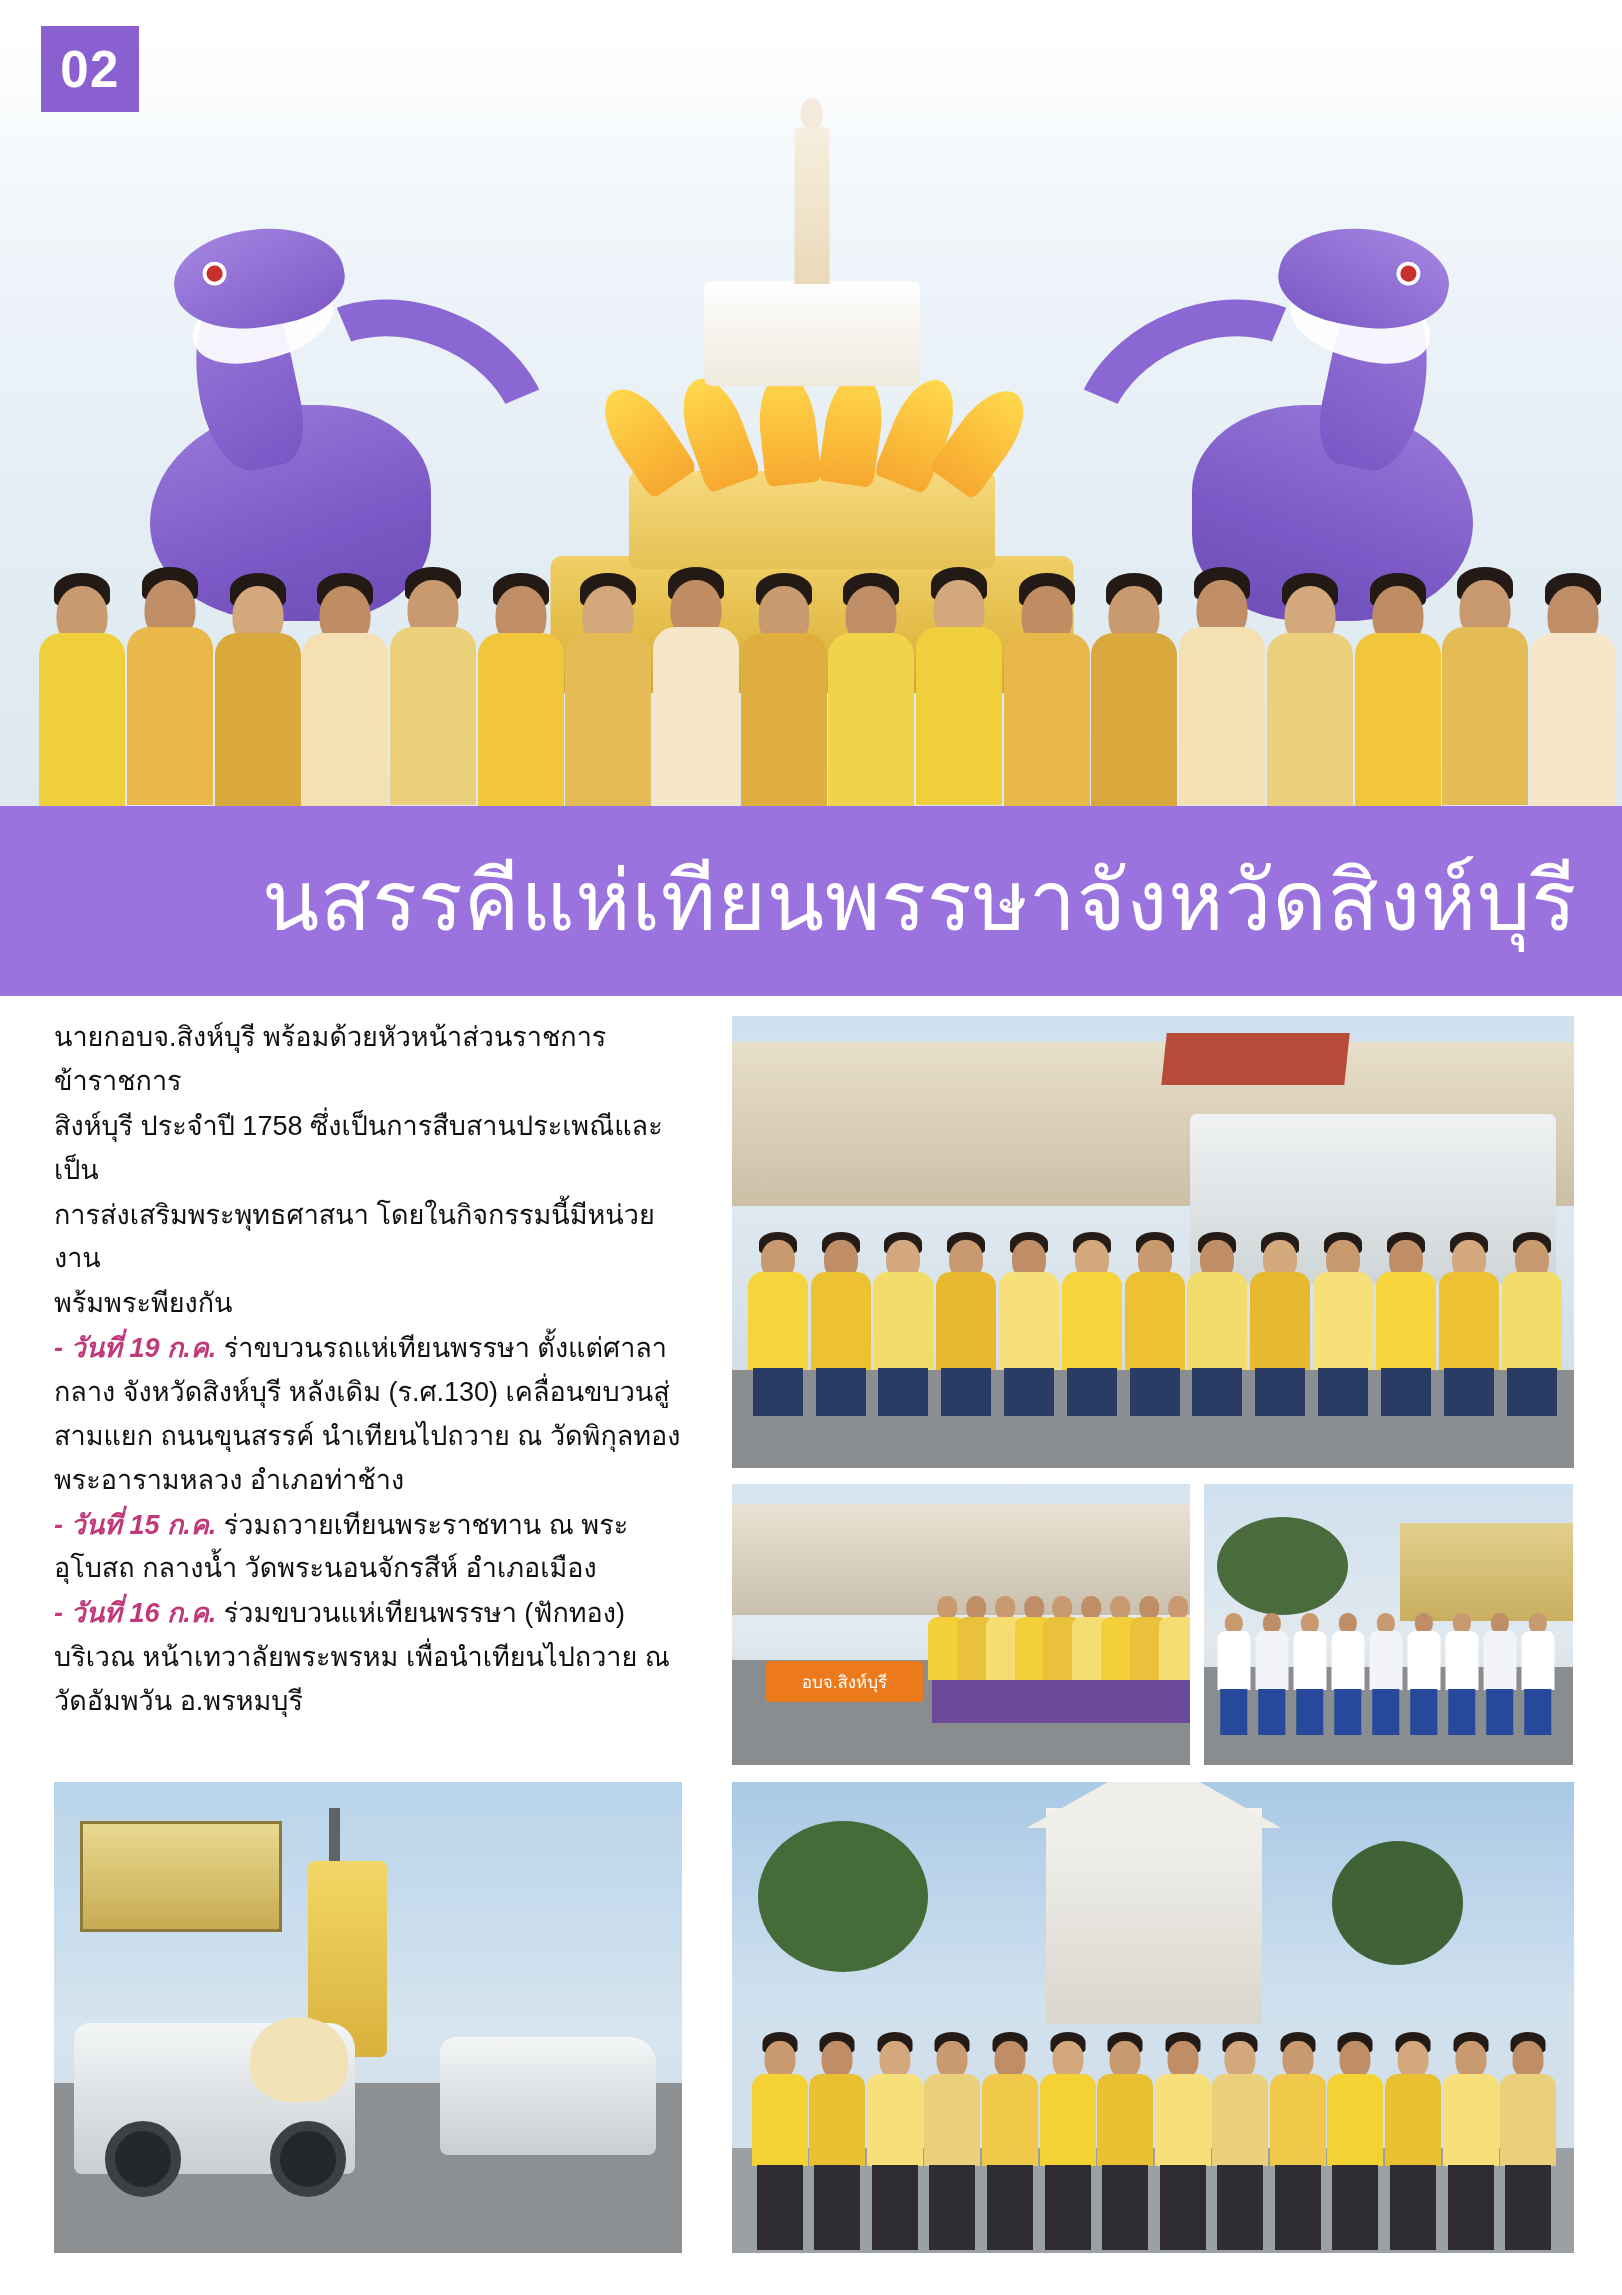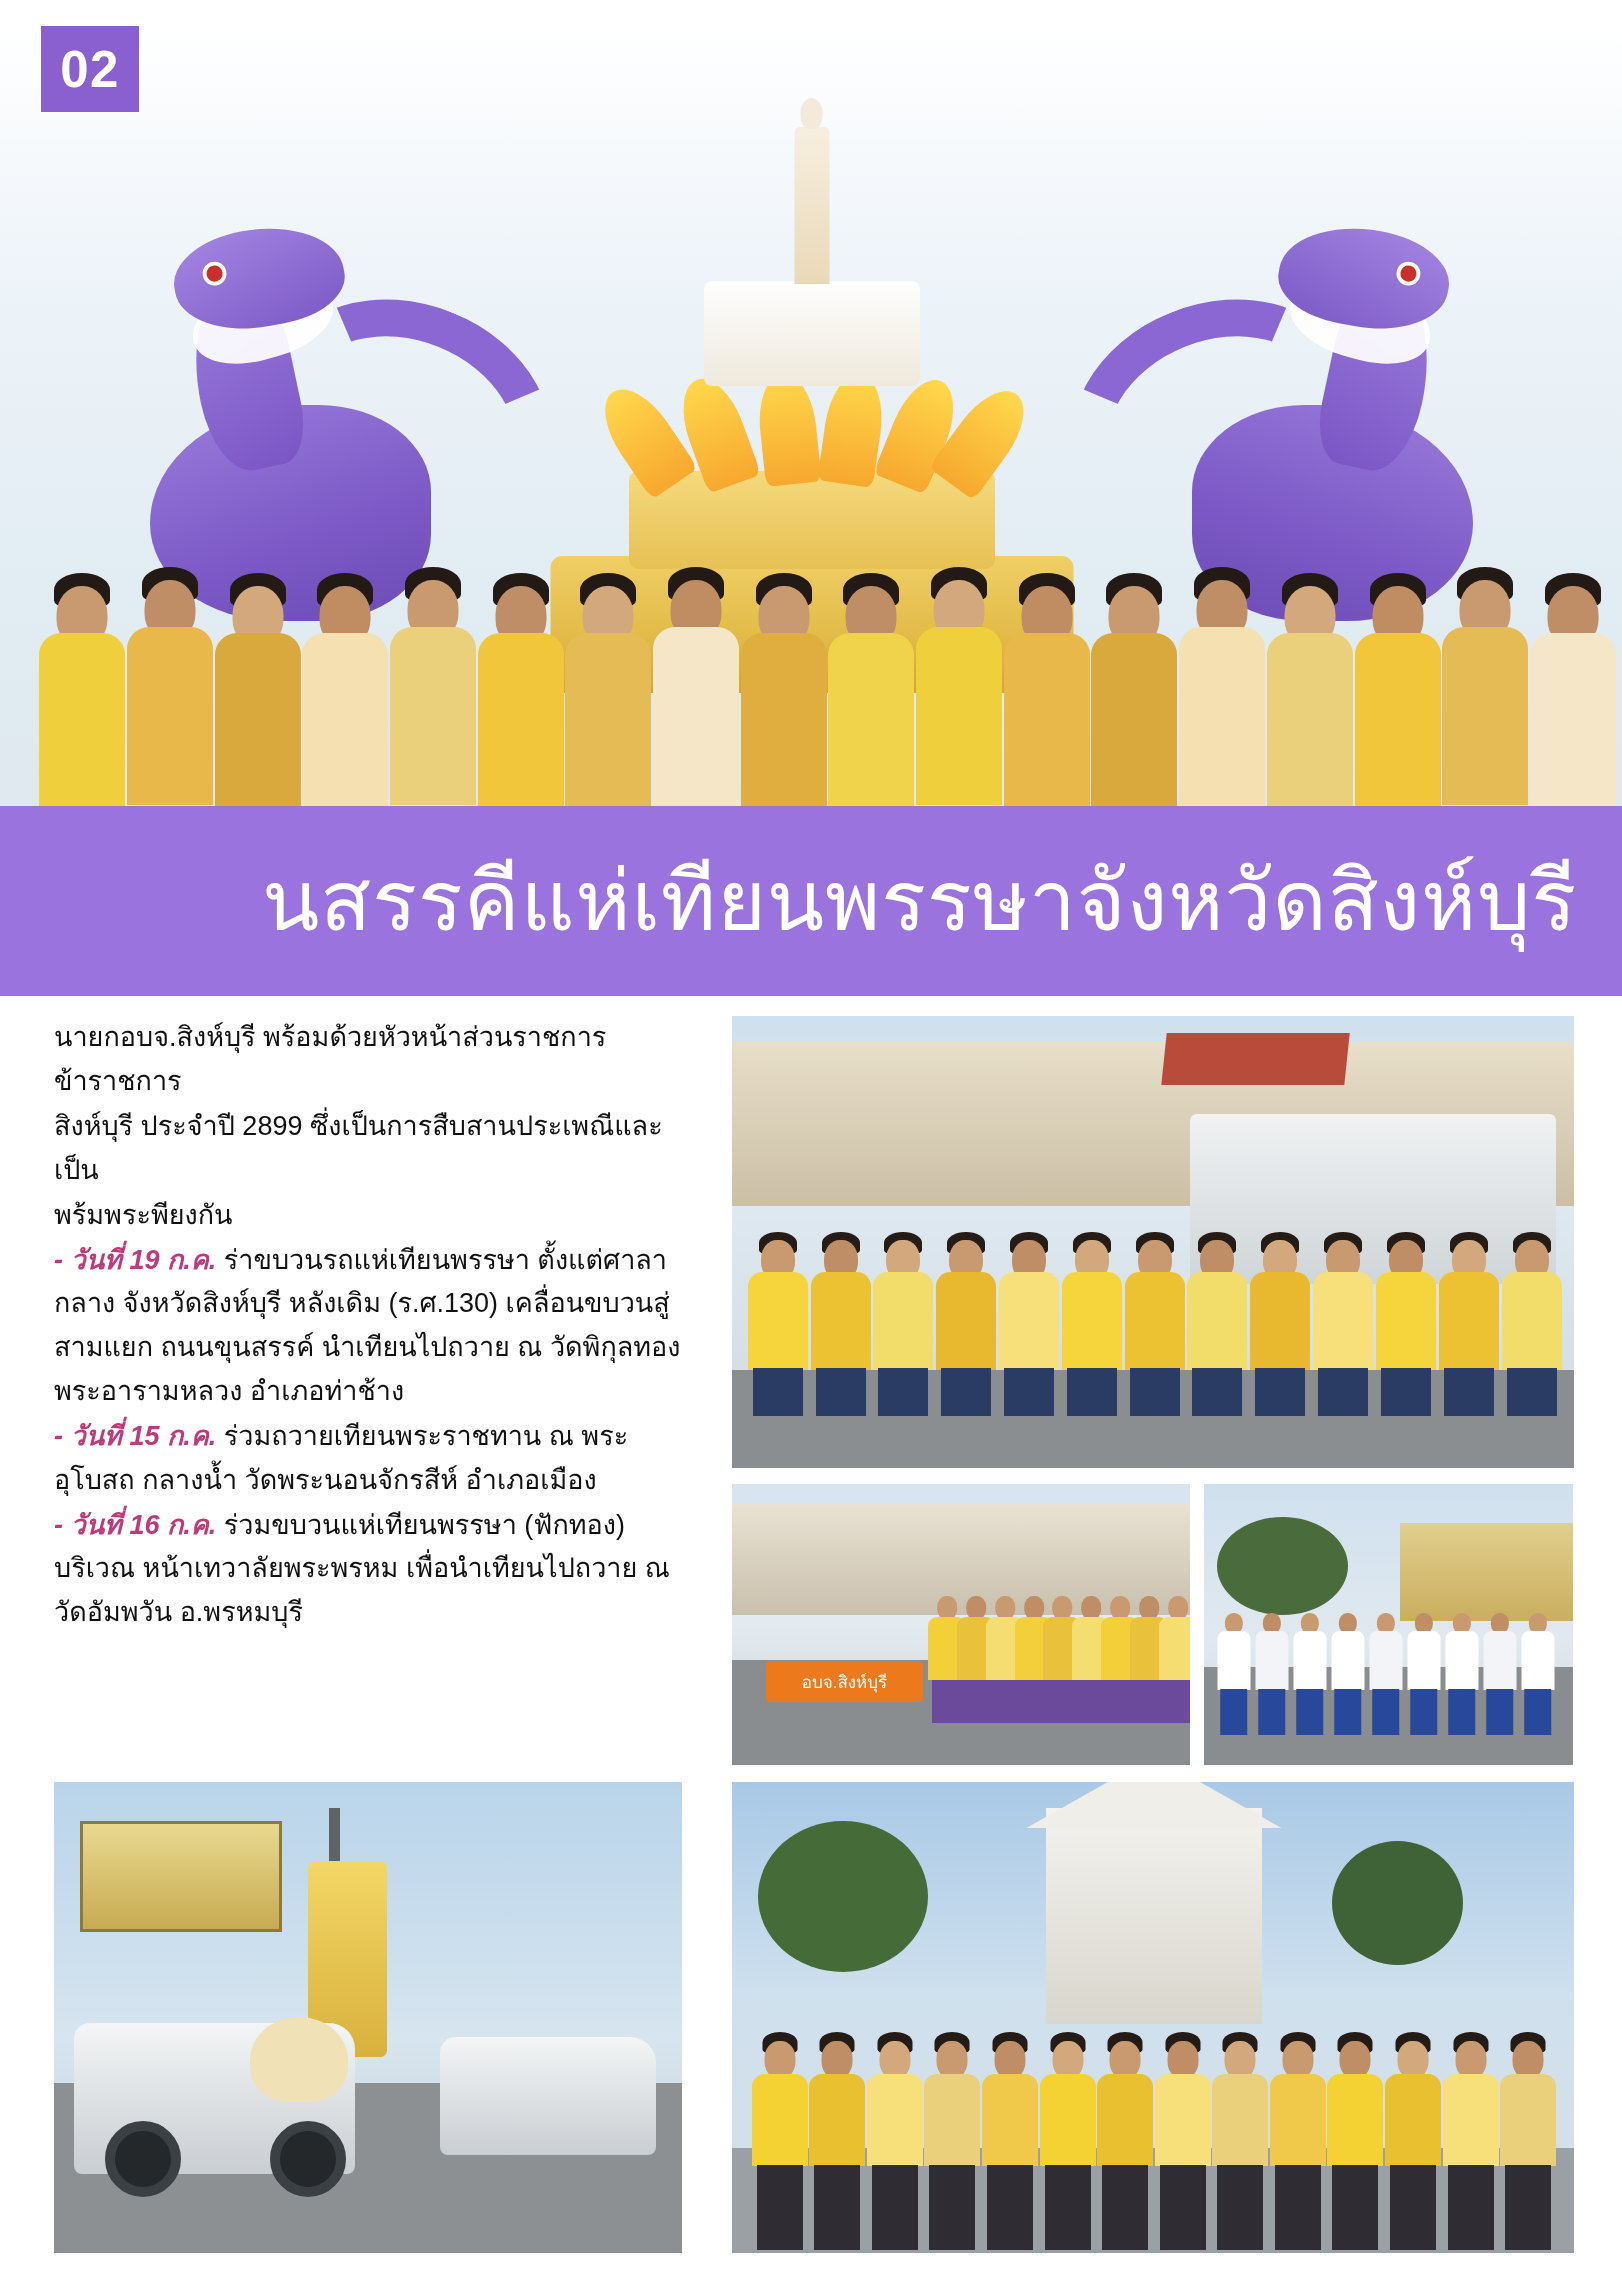--- a/index.html
+++ b/index.html
@@ -487,21 +487,22 @@
 
   <span class="lbl">ขบวนรถแห่เทียนพรรษาประดับสิงห์สีม่วงและดอกบัว พร้อมคณะเจ้าหน้าที่</span>
 </div>
 
 <div class="title-band">
   <div class="title-text">นสรรคีแห่เทียนพรรษาจังหวัดสิงห์บุรี</div>
 </div>
 
 <div class="article" id="article-body">
     <p>นายกอบจ.สิงห์บุรี  พร้อมด้วยหัวหน้าส่วนราชการ   ข้าราชการ</p>
-    <p>สิงห์บุรี  ประจำปี 2899  ซึ่งเป็นการสืบสานประเพณีและเป็น</p>
+    <p>สิงห์บุรี  ประจำปี 1758  ซึ่งเป็นการสืบสานประเพณีและเป็น</p>
+    <p>การส่งเสริมพระพุทธศาสนา  โดยในกิจกรรมนี้มีหน่วยงาน</p>
     <p>พร้มพระพียงกัน</p>
     <p><span class="highlight">- วันที่ 19 ก.ค.</span><span> ร่าขบวนรถแห่เทียนพรรษา  ตั้งแต่ศาลากลาง จังหวัดสิงห์บุรี หลังเดิม  (ร.ศ.130)   เคลื่อนขบวนสู่สามแยก ถนนขุนสรรค์ นำเทียนไปถวาย ณ วัดพิกุลทอง พระอารามหลวง อำเภอท่าช้าง</span></p>
     <p><span class="highlight">- วันที่ 15 ก.ค.</span><span> ร่วมถวายเทียนพระราชทาน ณ พระอุโบสถ กลางน้ำ วัดพระนอนจักรสีห์ อำเภอเมือง</span></p>
     <p><span class="highlight">- วันที่ 16 ก.ค.</span><span> ร่วมขบวนแห่เทียนพรรษา (ฟักทอง) บริเวณ หน้าเทวาลัยพระพรหม  เพื่อนำเทียนไปถวาย  ณ  วัดอัมพวัน อ.พรหมบุรี</span></p>
   </div>
 
 <div class="photo" id="photo-parade-group">
   <div class="sky"></div>
   <div class="bldg"></div>
   <div class="roof"></div>

